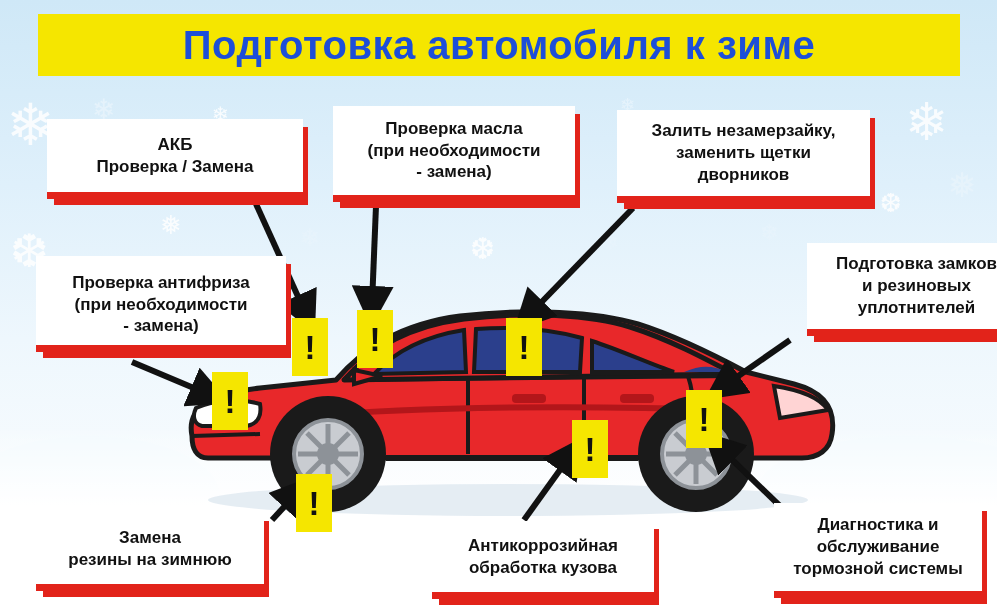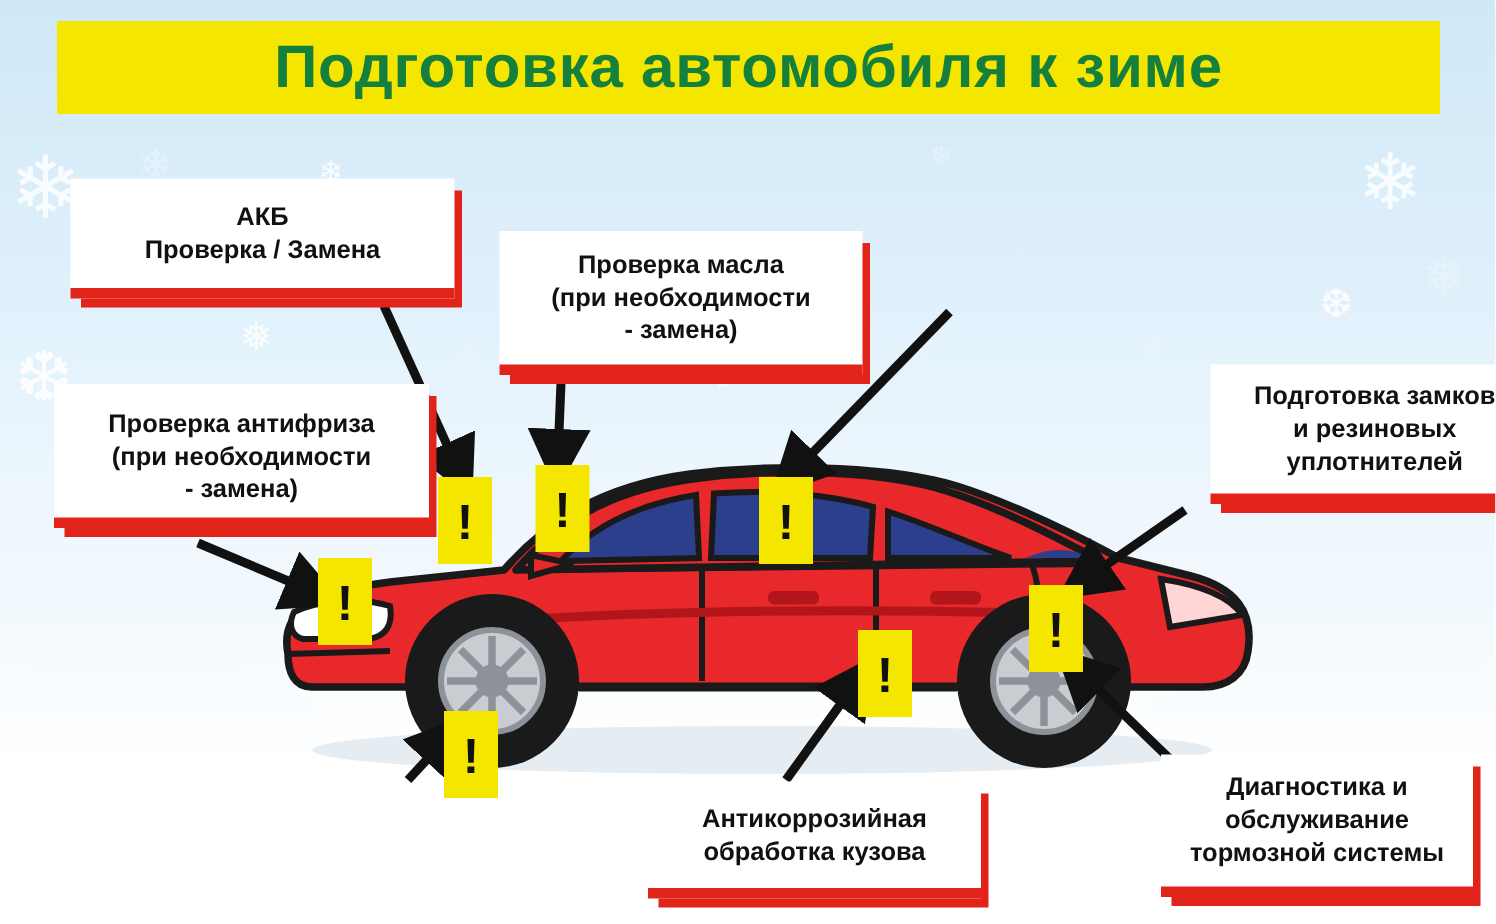--- a/index.html
+++ b/index.html
@@ -56,21 +56,21 @@
     width: 922px;
     height: 62px;
     background: #f5e600;
     display: flex;
     align-items: center;
     justify-content: center;
   }
   .title-bar .title-text {
     font-size: 40px;
     font-weight: bold;
-    color: #15803d;
+    color: #1d4ed8;
     letter-spacing: .5px;
     white-space: nowrap;
   }
 
   
   .callout {
     position: absolute;
     background: #ffffff;
     border-bottom: 7px solid #e2231a;
     box-shadow: 6px 7px 0 -1px #e2231a;
@@ -84,21 +84,21 @@
   .callout .ct {
     font-size: 17px;
     font-weight: bold;
     color: #111111;
     line-height: 1.28;
     white-space: pre-line;
   }
 
   
   #c-battery    { left: 47px;  top: 119px; width: 256px; height: 80px; }
-  #c-oil        { left: 333px; top: 106px; width: 242px; height: 96px; margin-top: 48px; }
+  #c-oil        { left: 333px; top: 106px; width: 242px; height: 96px; }
   #c-washer     { left: 617px; top: 110px; width: 253px; height: 93px; }
   #c-locks      { left: 807px; top: 243px; width: 219px; height: 93px; }
   #c-antifreeze { left: 36px;  top: 256px; width: 250px; height: 96px; align-items: flex-end; }
   #c-tires      { left: 36px;  top: 513px; width: 228px; height: 78px; }
   #c-anticorr   { left: 432px; top: 521px; width: 222px; height: 78px; }
   #c-brakes     { left: 774px; top: 503px; width: 208px; height: 95px; }
 
   
   .marker {
     position: absolute;
@@ -273,30 +273,39 @@
 
   <div class="callout" id="c-battery">
     <span class="ct">АКБ
 Проверка / Замена</span>
   </div>
   <div class="callout" id="c-oil">
     <span class="ct">Проверка масла
 (при необходимости
 - замена)</span>
   </div>
+  <div class="callout" id="c-washer">
+    <span class="ct">Залить незамерзайку,
+заменить щетки
+дворников</span>
+  </div>
   <div class="callout" id="c-locks">
     <span class="ct">Подготовка замков
 и резиновых
 уплотнителей</span>
   </div>
   <div class="callout" id="c-antifreeze">
     <span class="ct">Проверка антифриза
 (при необходимости
 - замена)</span>
   </div>
+  <div class="callout" id="c-tires">
+    <span class="ct">Замена
+резины на зимнюю</span>
+  </div>
   <div class="callout" id="c-brakes">
     <span class="ct">Диагностика и
 обслуживание
 тормозной системы</span>
   </div>
   <div class="callout" id="c-anticorr">
     <span class="ct">Антикоррозийная
 обработка кузова</span>
   </div>
 

